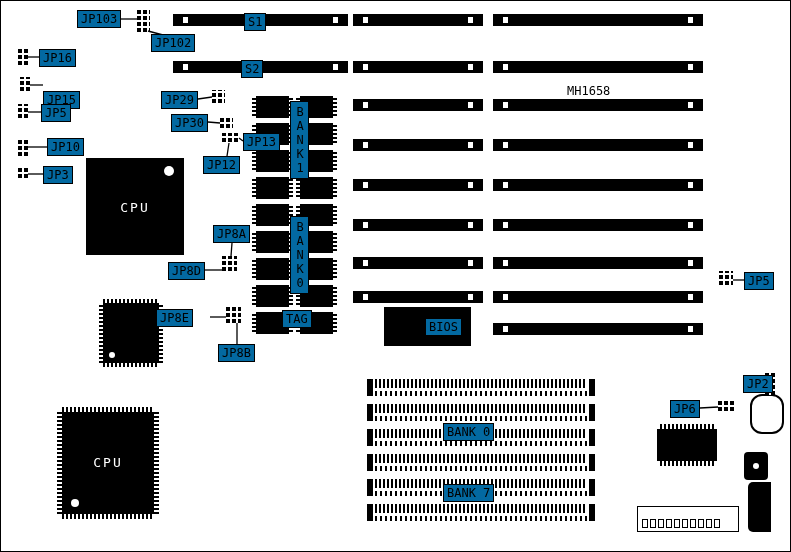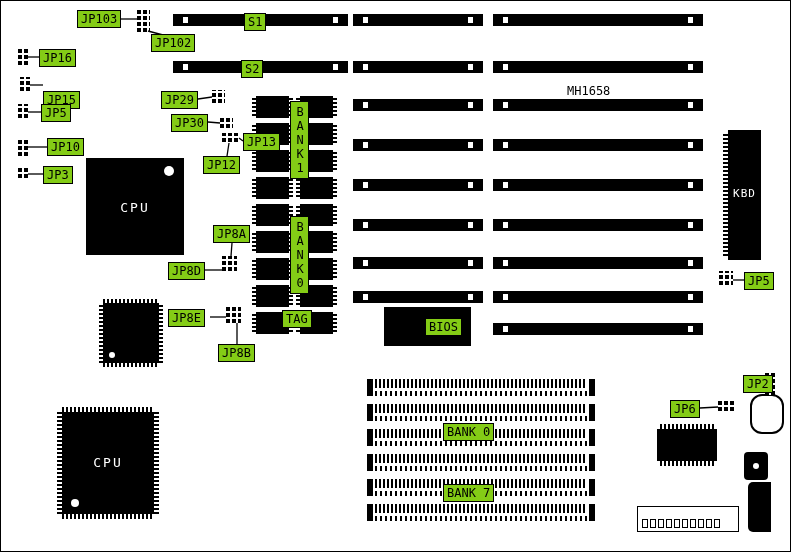--- a/index.html
+++ b/index.html
@@ -1,19 +1,19 @@
 <!DOCTYPE html>
 <html><head>
 <meta charset="utf-8">
 <style>
   *{margin:0;padding:0;box-sizing:border-box}
   body{background:#fff}
   #board{position:relative;width:791px;height:552px;background:#fff;border:1px solid #000;
          font-family:"DejaVu Sans Mono", monospace;color:#000;overflow:hidden}
-  .lbl{position:absolute;background:#84cc16;border:1px solid #000;font-size:12px;line-height:14px;
+  .lbl{position:absolute;background:#0369a1;border:1px solid #000;font-size:12px;line-height:14px;
        padding:1px 3px;white-space:nowrap;z-index:10;text-align:right}
   .vlbl{writing-mode:vertical-rl;text-orientation:upright;padding:3px 1px;line-height:15px}
   .txt{position:absolute;font-size:12px;z-index:4}
   .slot{position:absolute;height:12px;background:#000;z-index:2}
   .slot::before,.slot::after{content:"";position:absolute;top:3px;width:5px;height:6px;background:#fff}
   .slot::before{left:10px}
   .slot::after{right:10px}
   .pingrid{position:absolute;background-color:#000;z-index:3;
     background-image:repeating-linear-gradient(90deg,transparent 0 4px,#fff 4px 6px),
                      repeating-linear-gradient(0deg,transparent 0 4px,#fff 4px 6px)}
@@ -134,26 +134,20 @@
     </div>
   <div class="lbl vlbl" style="left:289px;top:100px">BANK1</div>
   <div class="lbl vlbl" style="left:289px;top:215px">BANK0</div>
   <div class="lbl" style="left:281px;top:309px">TAG</div>
 
   <div class="chip" style="left:383px;top:306px;width:87px;height:39px"></div>
   <div class="lbl" style="left:424px;top:317px">BIOS</div>
 
   <div class="txt" style="left:566px;top:83px">MH1658</div>
 
-  <div class="qfp" style="left:722px;top:129px;width:38px;height:130px">
-    <div class="fr v" style="top:4px;bottom:4px;left:0;width:5px"></div>
-    <div class="body" style="left:5px;right:0;top:0;bottom:0">
-      <div class="chiptxt" style="top:57px;font-size:11px;letter-spacing:1px">KBD</div>
-    </div>
-  </div>
 
   <div class="simm" style="top:378px">
       <div class="band"></div>
       <div class="band2"></div>
     </div>
   <div class="simm" style="top:403px">
       <div class="band"></div>
       <div class="band2"></div>
     </div>
   <div class="simm" style="top:428px">
@@ -229,21 +223,21 @@
   <div class="lbl" style="left:42px;top:90px">JP15</div>
   <div class="lbl" style="left:40px;top:103px">JP5</div>
   <div class="lbl" style="left:46px;top:137px">JP10</div>
   <div class="lbl" style="left:42px;top:165px">JP3</div>
   <div class="lbl" style="left:160px;top:90px">JP29</div>
   <div class="lbl" style="left:170px;top:113px">JP30</div>
   <div class="lbl" style="left:242px;top:132px">JP13</div>
   <div class="lbl" style="left:202px;top:155px">JP12</div>
   <div class="lbl" style="left:212px;top:224px">JP8A</div>
   <div class="lbl" style="left:167px;top:261px">JP8D</div>
-  <div class="lbl" style="left:167px;top:308px">JP8E</div>
+  <div class="lbl" style="left:155px;top:308px">JP8E</div>
   <div class="lbl" style="left:217px;top:343px">JP8B</div>
   <div class="lbl" style="left:243px;top:12px">S1</div>
   <div class="lbl" style="left:240px;top:59px">S2</div>
   <div class="lbl" style="left:743px;top:271px">JP5</div>
   <div class="lbl" style="left:742px;top:374px">JP2</div>
   <div class="lbl" style="left:669px;top:399px">JP6</div>
 
 </div>
 
 </body></html>

